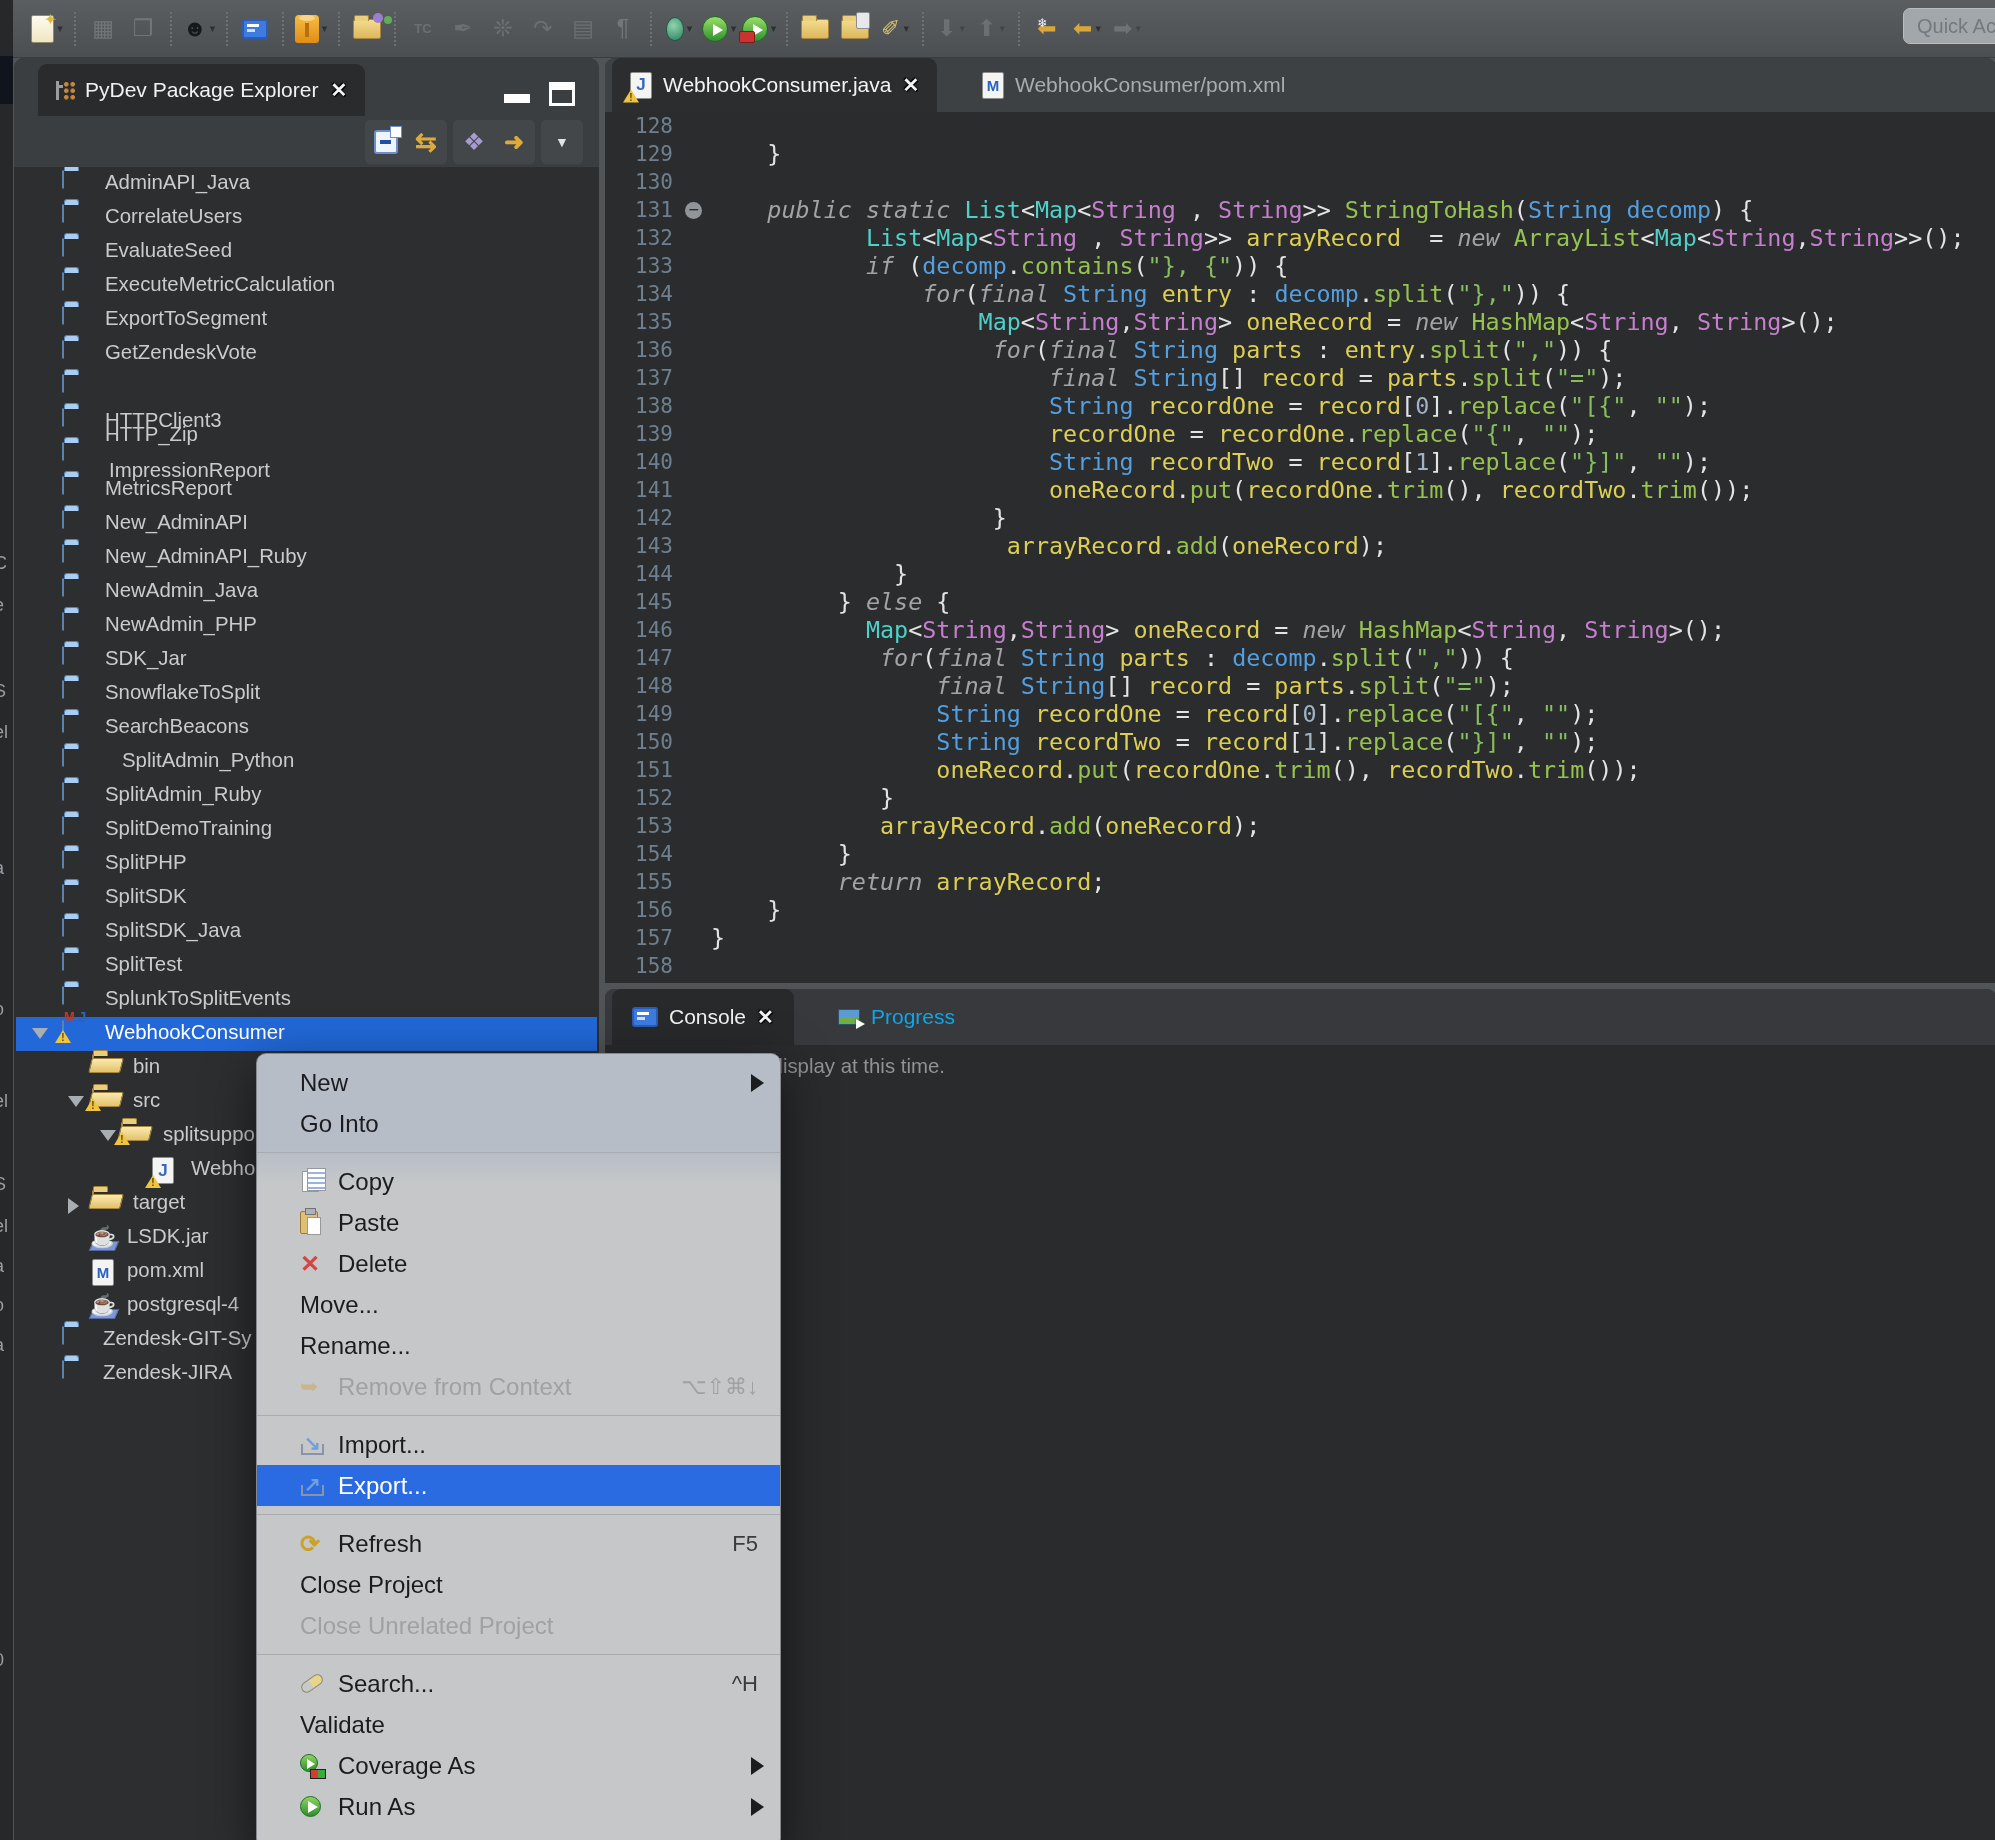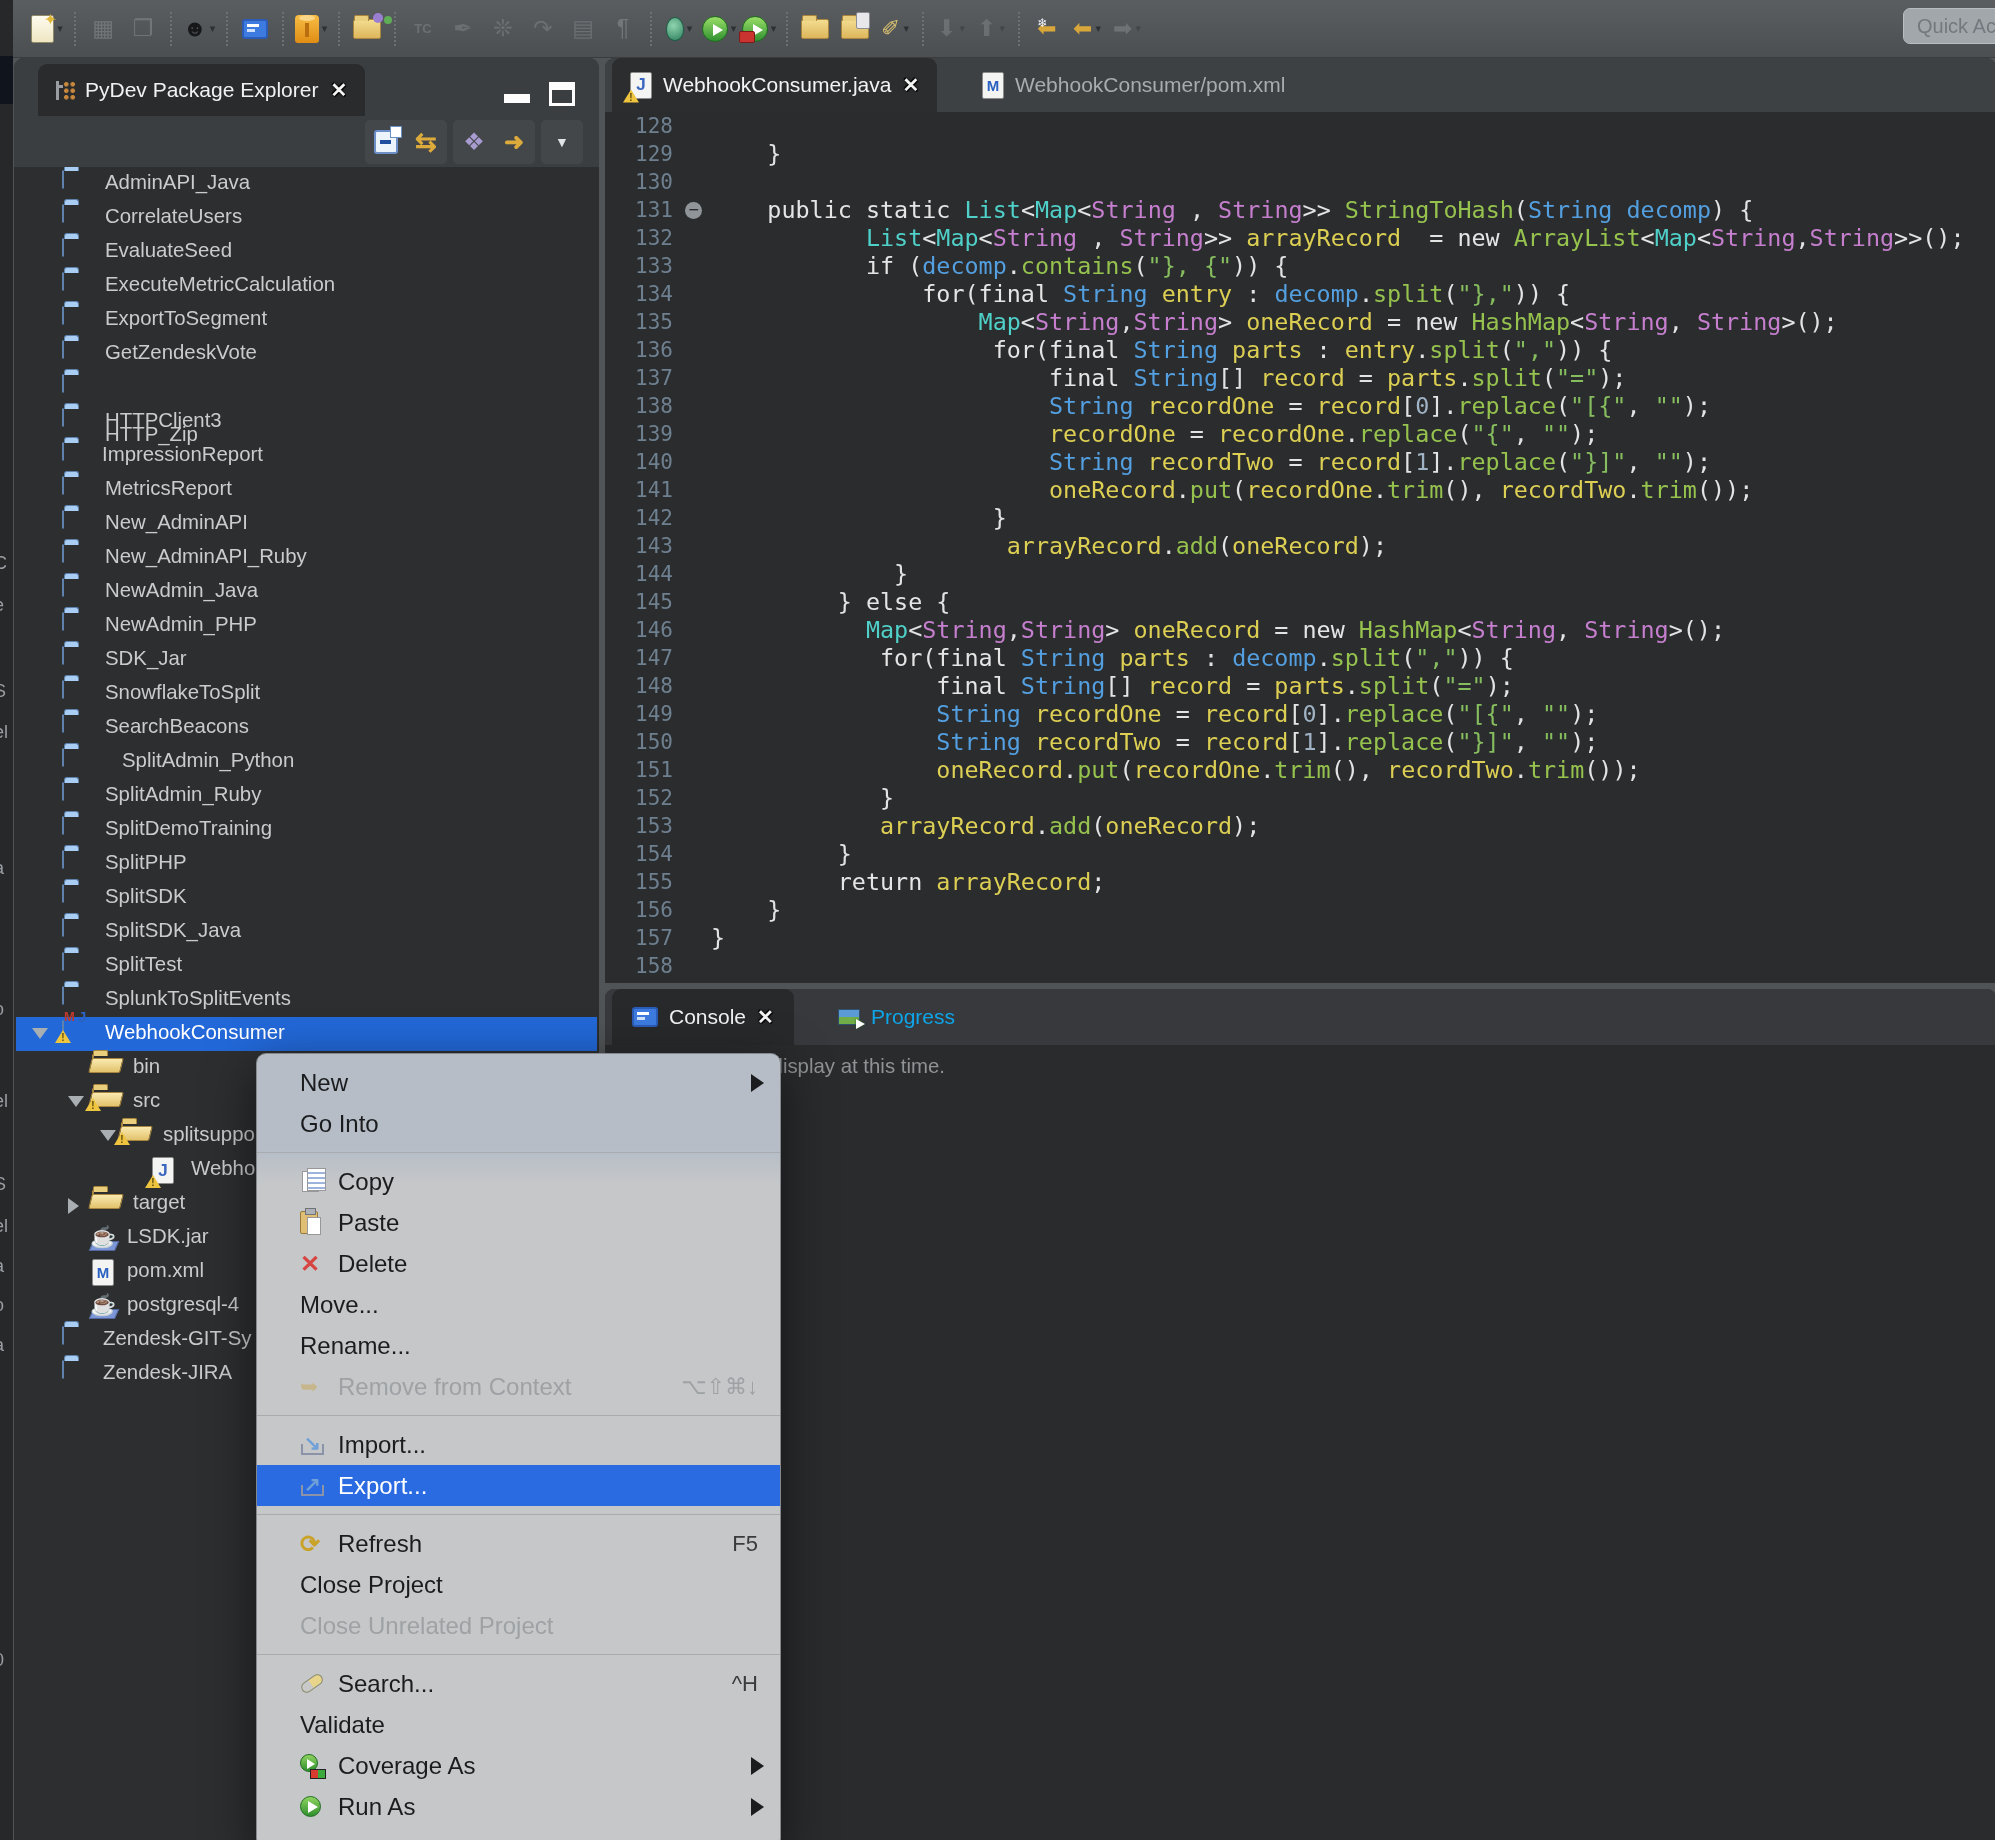--- a/index.html
+++ b/index.html
@@ -99,21 +99,21 @@
   .etab { position:absolute; top:0; height:54px; display:flex; align-items:center; gap:11px; padding:0 18px; }
   .etab.active { background:#2b2d2f; border-radius:9px 9px 0 0;}
   .etab .lbl { font-size:21px; color:#a9acae; white-space:nowrap;}
   .etab.active .lbl { color:#f2f3f4; }
   #code { position:absolute; left:0; right:0; top:54px; bottom:0; }
   .cline { position:relative; height:28px; display:flex; align-items:center;}
   .lnum { width:80px; text-align:right; padding-right:12px; color:#6e8090; font-family:"DejaVu Sans Mono", monospace; font-size:21px; flex:0 0 auto;}
   .fmargin { width:26px; flex:0 0 auto; display:flex; align-items:center;}
   .foldminus { width:17px; height:17px; border-radius:50%; background:#90959a; color:#2b2c2e; font-size:17px; line-height:15px; text-align:center; font-family:"DejaVu Sans Mono", monospace;}
   .ctext { font-family:"DejaVu Sans Mono", monospace; font-size:23.4px; white-space:pre; line-height:28px;}
-  .c-k{color:#e5e5e5;} .c-t{color:#4fd0c8;} .c-g{color:#c57fce;} .c-b{color:#539fe0;}
+  .c-k{color:#a3a3a3;font-style:italic;} .c-t{color:#4fd0c8;} .c-g{color:#c57fce;} .c-b{color:#539fe0;}
   .c-v{color:#dccf53;} .c-m{color:#96c24e;} .c-s{color:#86bd5e;} .c-p{color:#e2e4e4;} .c-n{color:#9fb3c4;}
 
   
   #console { position:absolute; left:605px; top:989px; width:1391px; bottom:0; background:#2a2b2d; border-radius:9px 9px 0 0; overflow:hidden;}
   #ctabbar { position:relative; height:56px; background:#37393c;}
   .ctab { position:absolute; top:0; height:56px; display:flex; align-items:center; gap:11px; padding:8px 20px;}
   .ctab.active { background:#28292b; border-radius:9px 9px 0 0;}
   .ctab .lbl { font-size:21px; color:#0ea5e9;}
   .ctab.active .lbl { color:#f0f1f2;}
   .ic-progress { width:22px; height:16px; background:linear-gradient(#5b9bd5 0 50%, #70ad47 50%); border:1px solid #2f4f6f; position:relative;}
@@ -301,21 +301,21 @@
     </div>
     <div id="tree">
         <div class="trow"><span class="tic ic-proj" style="left: 48px;"></span><span class="tlabel" style="left: 91px;">AdminAPI_Java</span></div>
         <div class="trow"><span class="tic ic-proj" style="left: 48px;"></span><span class="tlabel" style="left: 91px;">CorrelateUsers</span></div>
         <div class="trow"><span class="tic ic-proj" style="left: 48px;"></span><span class="tlabel" style="left: 91px;">EvaluateSeed</span></div>
         <div class="trow"><span class="tic ic-proj" style="left: 48px;"></span><span class="tlabel" style="left: 91px;">ExecuteMetricCalculation</span></div>
         <div class="trow"><span class="tic ic-proj" style="left: 48px;"></span><span class="tlabel" style="left: 91px;">ExportToSegment</span></div>
         <div class="trow"><span class="tic ic-proj" style="left: 48px;"></span><span class="tlabel" style="left: 91px;">GetZendeskVote</span></div>
         <div class="trow"><span class="tic ic-proj" style="left: 48px;"></span><span class="tlabel" style="left: 91px; margin-top: 48px;">HTTP_Zip</span></div>
         <div class="trow"><span class="tic ic-proj" style="left: 48px;"></span><span class="tlabel" style="left: 91px;">HTTPClient3</span></div>
-        <div class="trow"><span class="tic ic-proj" style="left: 48px;"></span><span class="tlabel" style="left: 88px;">ImpressionReport</span></div>
+        <div class="trow"><span class="tic ic-proj" style="left: 48px;"></span><span class="tlabel" style="left: 95px; margin-top: 16px;">ImpressionReport</span></div>
         <div class="trow"><span class="tic ic-proj" style="left: 48px;"></span><span class="tlabel" style="left: 91px;">MetricsReport</span></div>
         <div class="trow"><span class="tic ic-proj" style="left: 48px;"></span><span class="tlabel" style="left: 91px;">New_AdminAPI</span></div>
         <div class="trow"><span class="tic ic-proj" style="left: 48px;"></span><span class="tlabel" style="left: 91px;">New_AdminAPI_Ruby</span></div>
         <div class="trow"><span class="tic ic-proj" style="left: 48px;"></span><span class="tlabel" style="left: 91px;">NewAdmin_Java</span></div>
         <div class="trow"><span class="tic ic-proj" style="left: 48px;"></span><span class="tlabel" style="left: 91px;">NewAdmin_PHP</span></div>
         <div class="trow"><span class="tic ic-proj" style="left: 48px;"></span><span class="tlabel" style="left: 91px;">SDK_Jar</span></div>
         <div class="trow"><span class="tic ic-proj" style="left: 48px;"></span><span class="tlabel" style="left: 91px;">SnowflakeToSplit</span></div>
         <div class="trow"><span class="tic ic-proj" style="left: 48px;"></span><span class="tlabel" style="left: 91px;">SearchBeacons</span></div>
         <div class="trow"><span class="tic ic-proj" style="left: 48px;"></span><span class="tlabel" style="left: 108px;">SplitAdmin_Python</span></div>
         <div class="trow"><span class="tic ic-proj" style="left: 48px;"></span><span class="tlabel" style="left: 91px;">SplitAdmin_Ruby</span></div>

